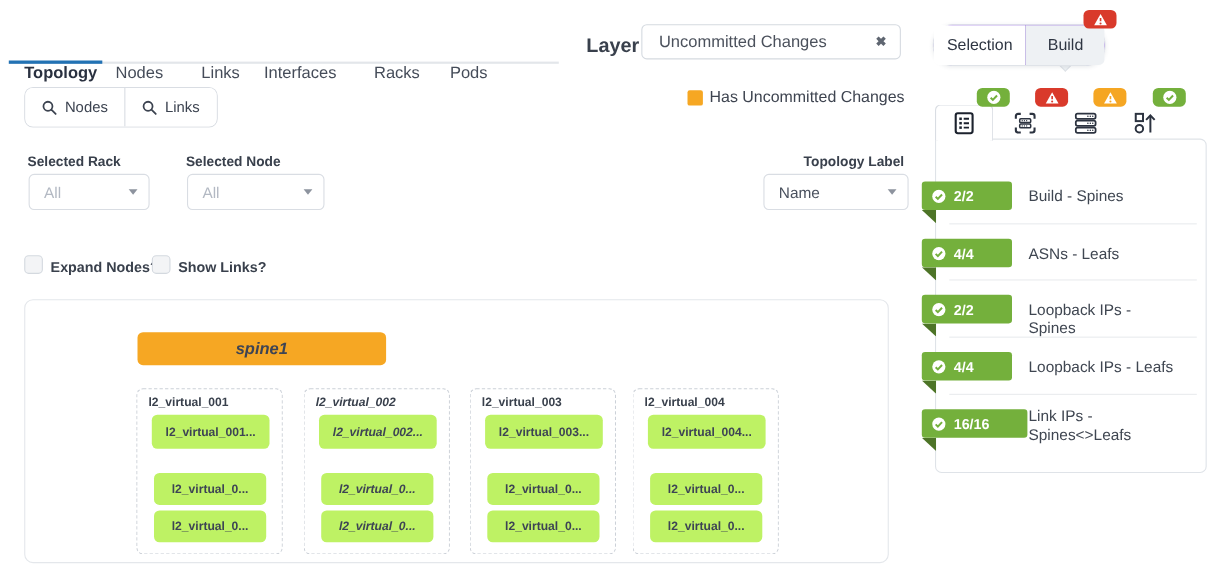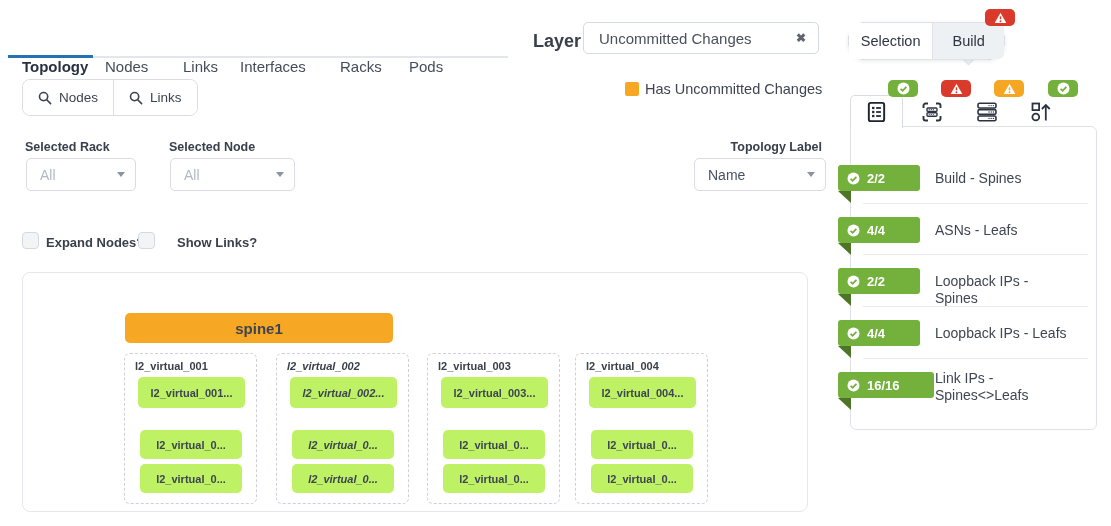--- a/index.html
+++ b/index.html
@@ -121,24 +121,24 @@
 
   <span class="fld-label" style="left:690px; top:140px; width:132px; text-align:right;">Topology Label</span>
   <div class="select" style="left:694px; top:158px; width:132px;">
     <span class="val">Name</span>
     <span class="caret"></span>
   </div>
 
   <div class="checkbox" style="left:22px; top:232px;"></div>
   <span class="cb-label" style="left:46px; top:235px;">Expand Nodes?</span>
   <div class="checkbox" style="left:138px; top:232px;"></div>
-  <span class="cb-label" style="left:177px; top:235px;">Show Links?</span>
+  <span class="cb-label" style="left:162px; top:235px;">Show Links?</span>
 
   <div class="topo">
-    <div class="spine" style="left:102px; top:40px; width:268px;">spine1</div>
+    <div class="spine" style="left:102px; top:29px; width:226px;font-style:italic;">spine1</div>
 
     <div class="rack" style="left:101px; top:80px;">
       <span class="rack-name">l2_virtual_001</span>
       <div class="node-btn" style="left:13px; top:23px; width:107px; height:31px;">l2_virtual_001...</div>
       <div class="node-btn" style="left:15px; top:76px; width:102px; height:29px;">l2_virtual_0...</div>
       <div class="node-btn" style="left:15px; top:110px; width:102px; height:29px;">l2_virtual_0...</div>
     </div>
     <div class="rack" style="left:253px; top:80px;font-style:italic;">
       <span class="rack-name">l2_virtual_002</span>
       <div class="node-btn" style="left:13px; top:23px; width:107px; height:31px;">l2_virtual_002...</div>

